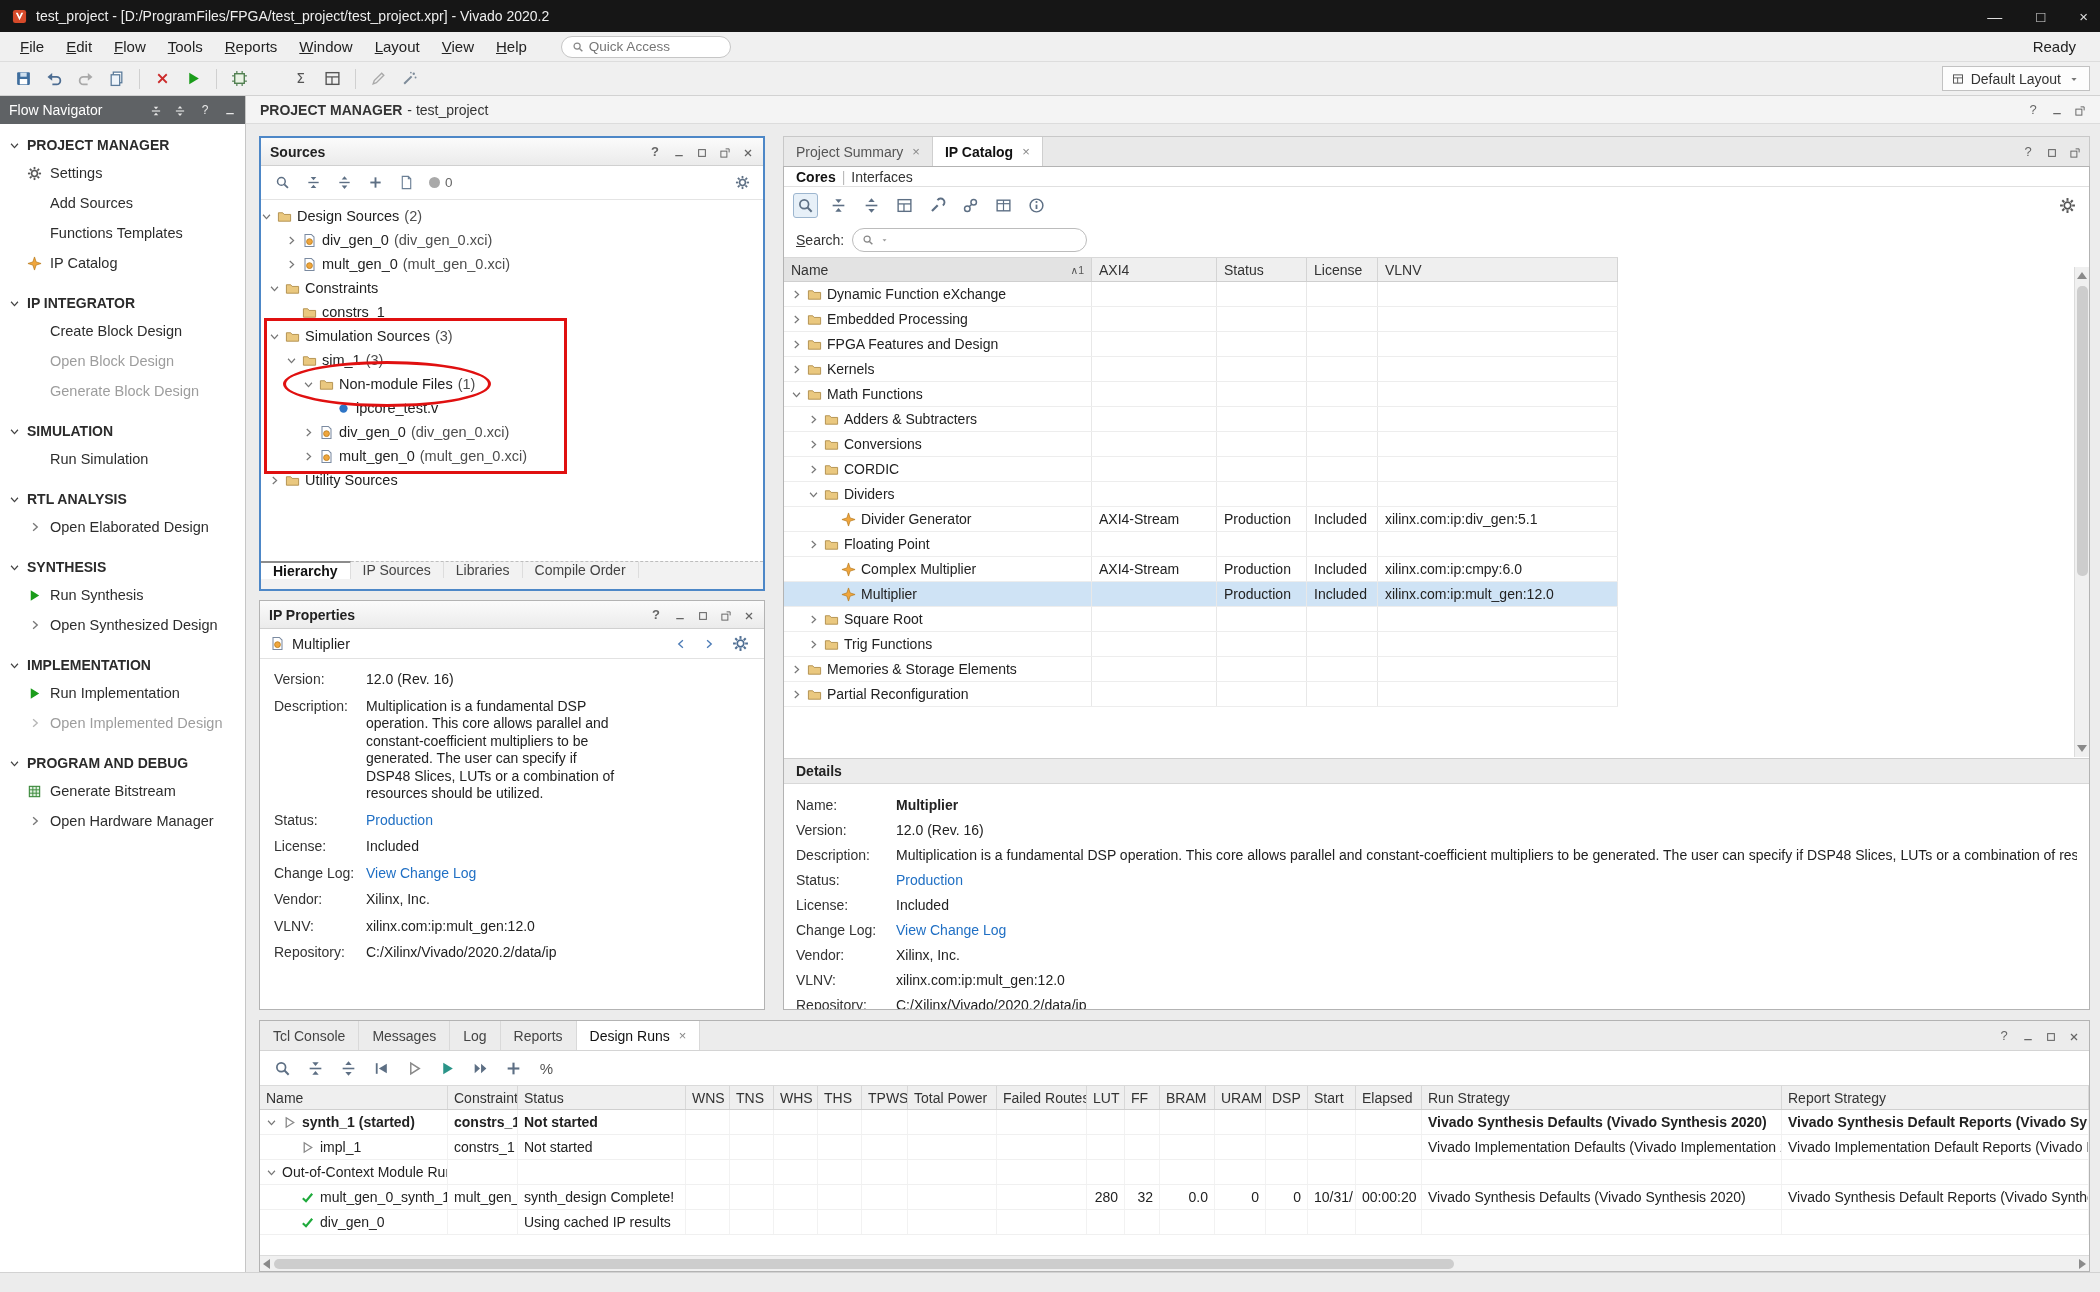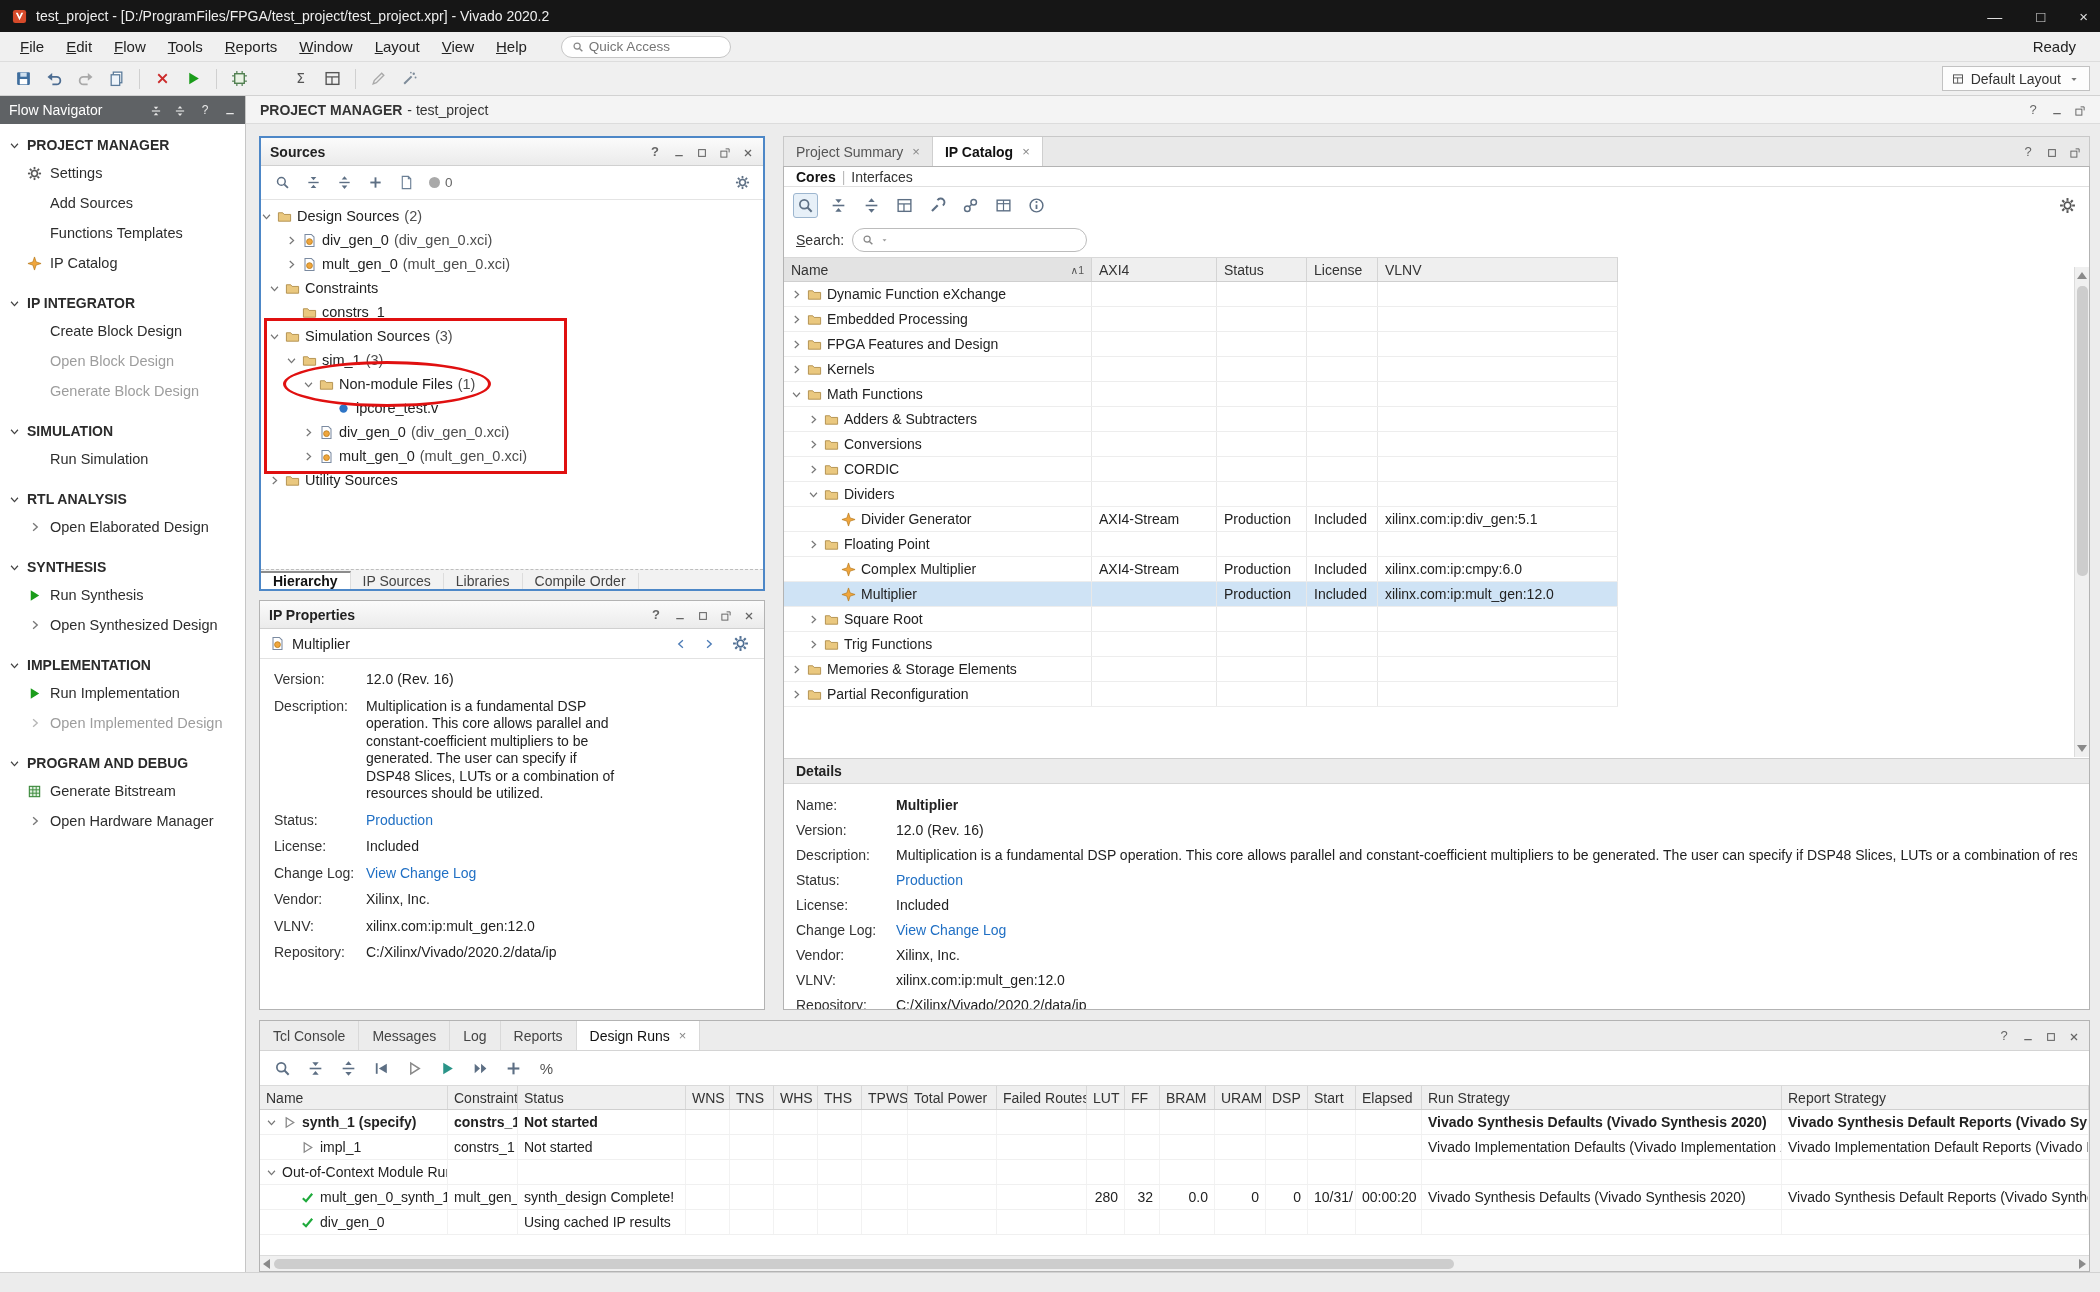--- a/index.html
+++ b/index.html
@@ -79,21 +79,21 @@
   .src-toolbar .tbtn .ic{width:15px;height:15px}
   .badge0{display:flex;align-items:center;gap:5px;color:#666;font-size:13.5px;margin-left:4px}
   .badge0 .dotgrey{width:11px;height:11px;border-radius:50%;background:#a9a9a9;display:inline-block}
   .spacer{flex:1}
   .tree{position:relative;flex:1;overflow:hidden;padding-top:4px}
   .tree-row{height:24px;display:flex;align-items:center;gap:5px;font-size:14.5px;color:#222;white-space:nowrap}
   .t-suffix{color:#4d4d4d}
   .dotblue{color:#2e75c6}
   .ann-rect{position:absolute;left:3px;top:118px;width:303px;height:156px;border:3px solid #e01010;pointer-events:none}
   .ann-ellipse{position:absolute;left:22px;top:161px;width:208px;height:46px;border:3px solid #e01010;border-radius:50%;pointer-events:none}
-  .src-tabs{height:20px;border-top:1px dashed #bdbdbd;background:#f2f2f2;display:flex;align-items:flex-end;flex:none;font-size:14px}
+  .src-tabs{height:28px;border-top:1px dashed #bdbdbd;background:#f2f2f2;display:flex;align-items:flex-start;flex:none;font-size:14px}
   .stab{display:flex;align-items:center;padding:0 12px;color:#444;border-right:1px solid #ddd}
   .stab.active{background:#fff;font-weight:bold;color:#111;border-top:2px solid #8c8c8c;margin-top:-1px}
 
   
   .ipp-panel{flex:1;min-height:0}
   .ipp-sub{height:30px;display:flex;align-items:center;gap:7px;padding:0 10px;border-bottom:1px solid #e2e2e2;font-size:14.5px;color:#222;flex:none}
   .ipp-sub .navbtn{width:20px;height:20px;display:flex;align-items:center;justify-content:center;color:#4a7ab5}
   .ipp-sub .navbtn .ic{width:12px;height:12px;color:inherit}
   .ipp-sub .right{margin-left:auto;display:flex;gap:8px;align-items:center}
   .ipp-content{flex:1;overflow:hidden;padding:12px 14px}
@@ -1411,21 +1411,21 @@
           </div>
         <div>
             <div class="runs-row b">
               <div class="rcell" style="width:188px;padding-left:6px">
                 <svg viewBox="0 0 16 16" class="ic chev open">
                   <use href="#i-chev"></use>
                 </svg>
                 <svg viewBox="0 0 16 16" class="ic">
                   <use href="#i-playo"></use>
                 </svg>
-                <span>synth_1 (specify)</span>
+                <span>synth_1 (started)</span>
               </div>
               <div class="rcell" style="width:70px">constrs_1</div>
               <div class="rcell" style="width:168px">Not started</div>
               <div class="rcell num" style="width:44px"></div>
               <div class="rcell num" style="width:44px"></div>
               <div class="rcell num" style="width:44px"></div>
               <div class="rcell num" style="width:44px"></div>
               <div class="rcell num" style="width:46px"></div>
               <div class="rcell" style="width:89px"></div>
               <div class="rcell" style="width:90px"></div>

